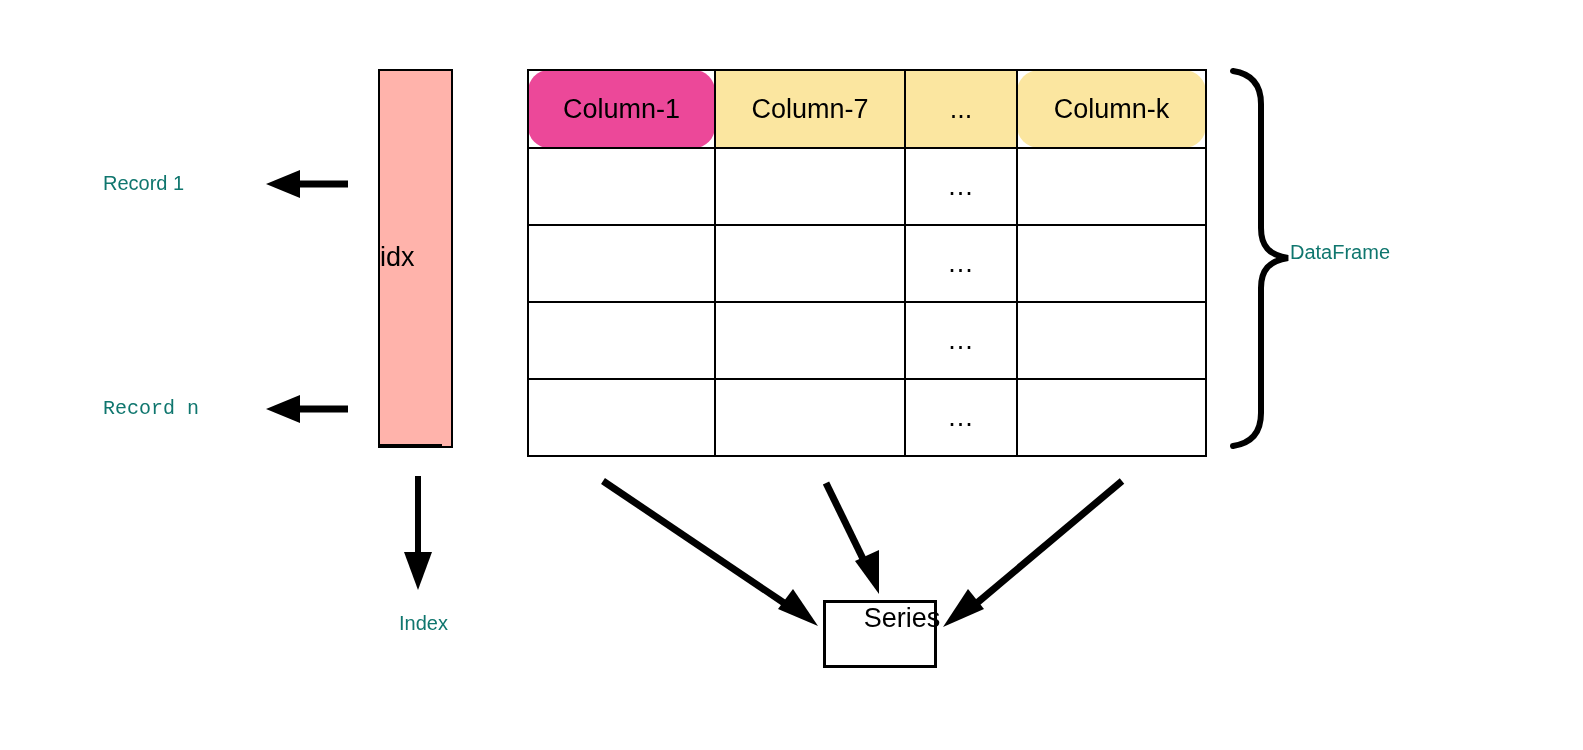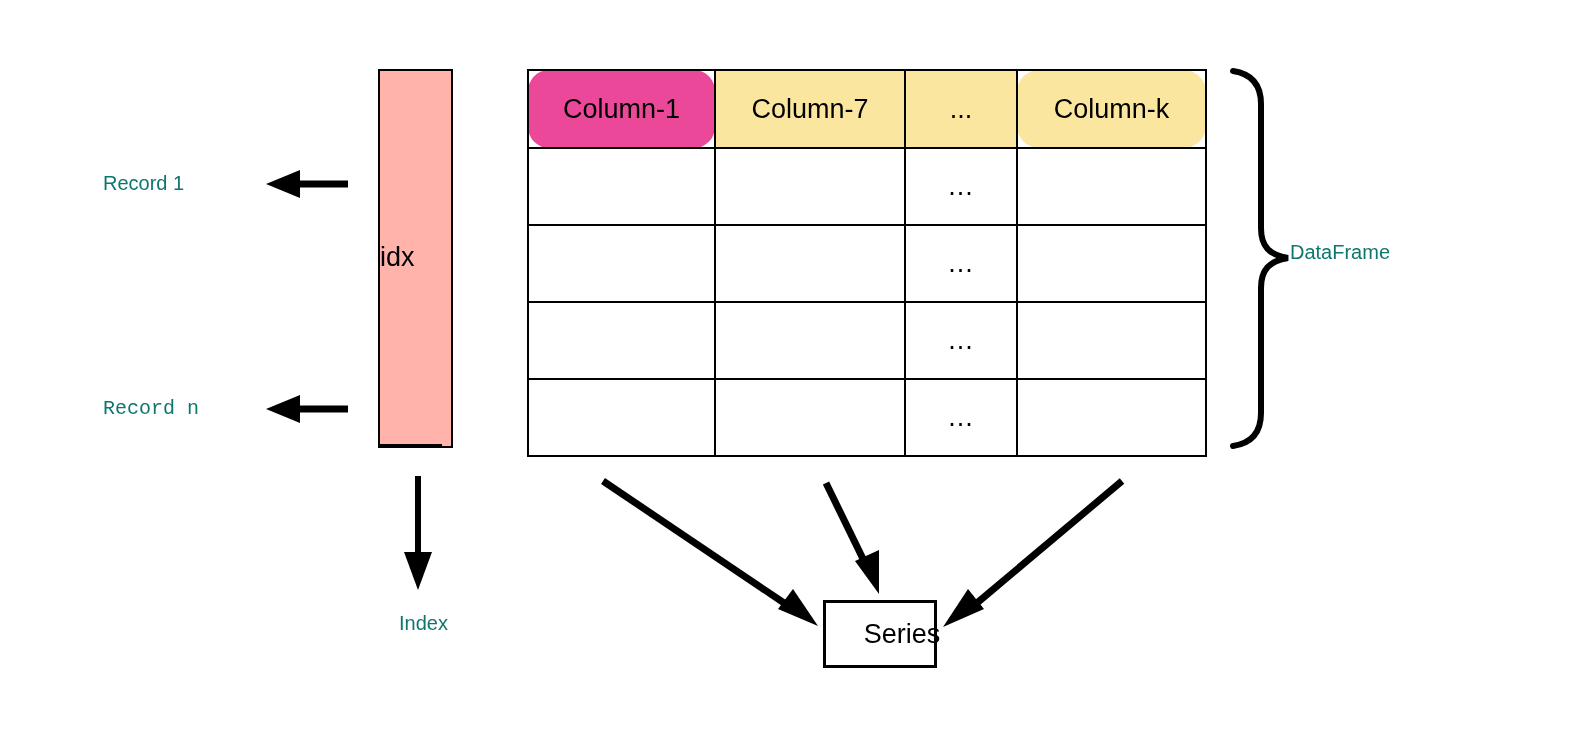--- a/index.html
+++ b/index.html
@@ -92,21 +92,21 @@
   .series-box {
     position: absolute;
     left: 823px;
     top: 600px;
     width: 114px;
     height: 68px;
     box-sizing: border-box;
     border: 3px solid #000;
     background: #ffffff;
     display: flex;
-    align-items: center;
+    align-items: flex-start;
     justify-content: center;
     font-size: 27px;
     color: #000;
     padding-left: 44px;
   }
 </style>
 </head>
 <body>
 
 <div id="canvas">

